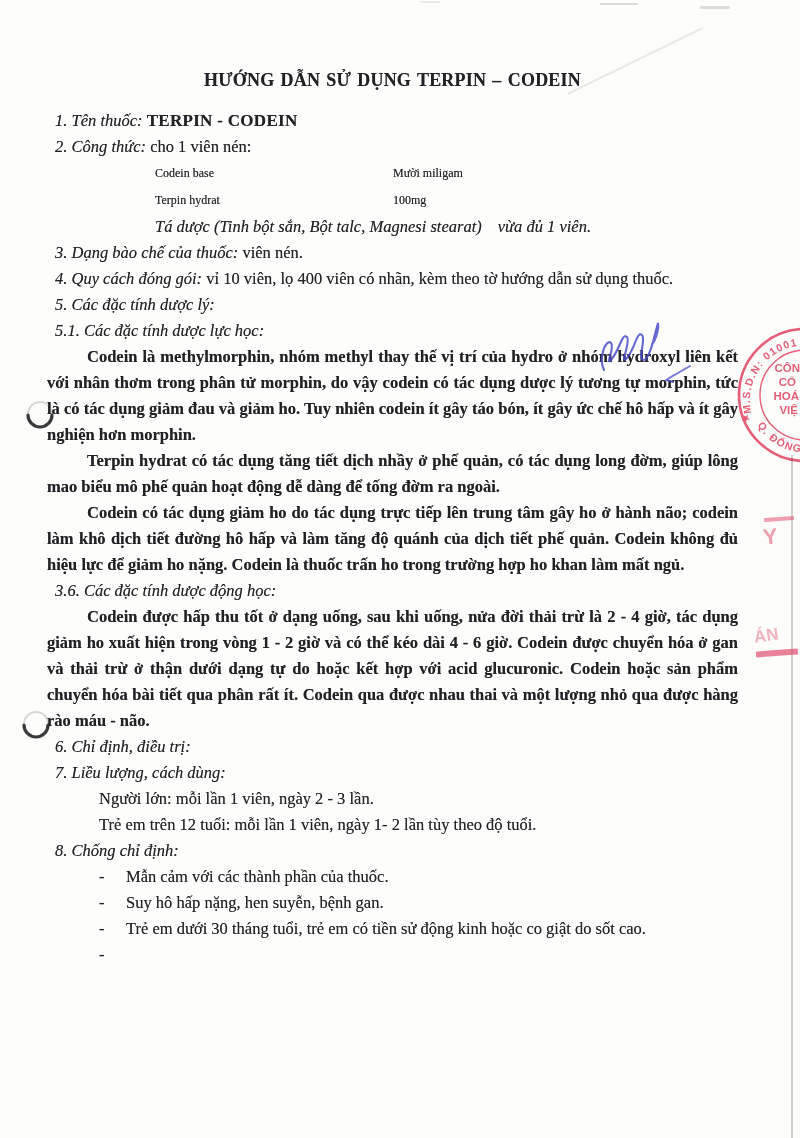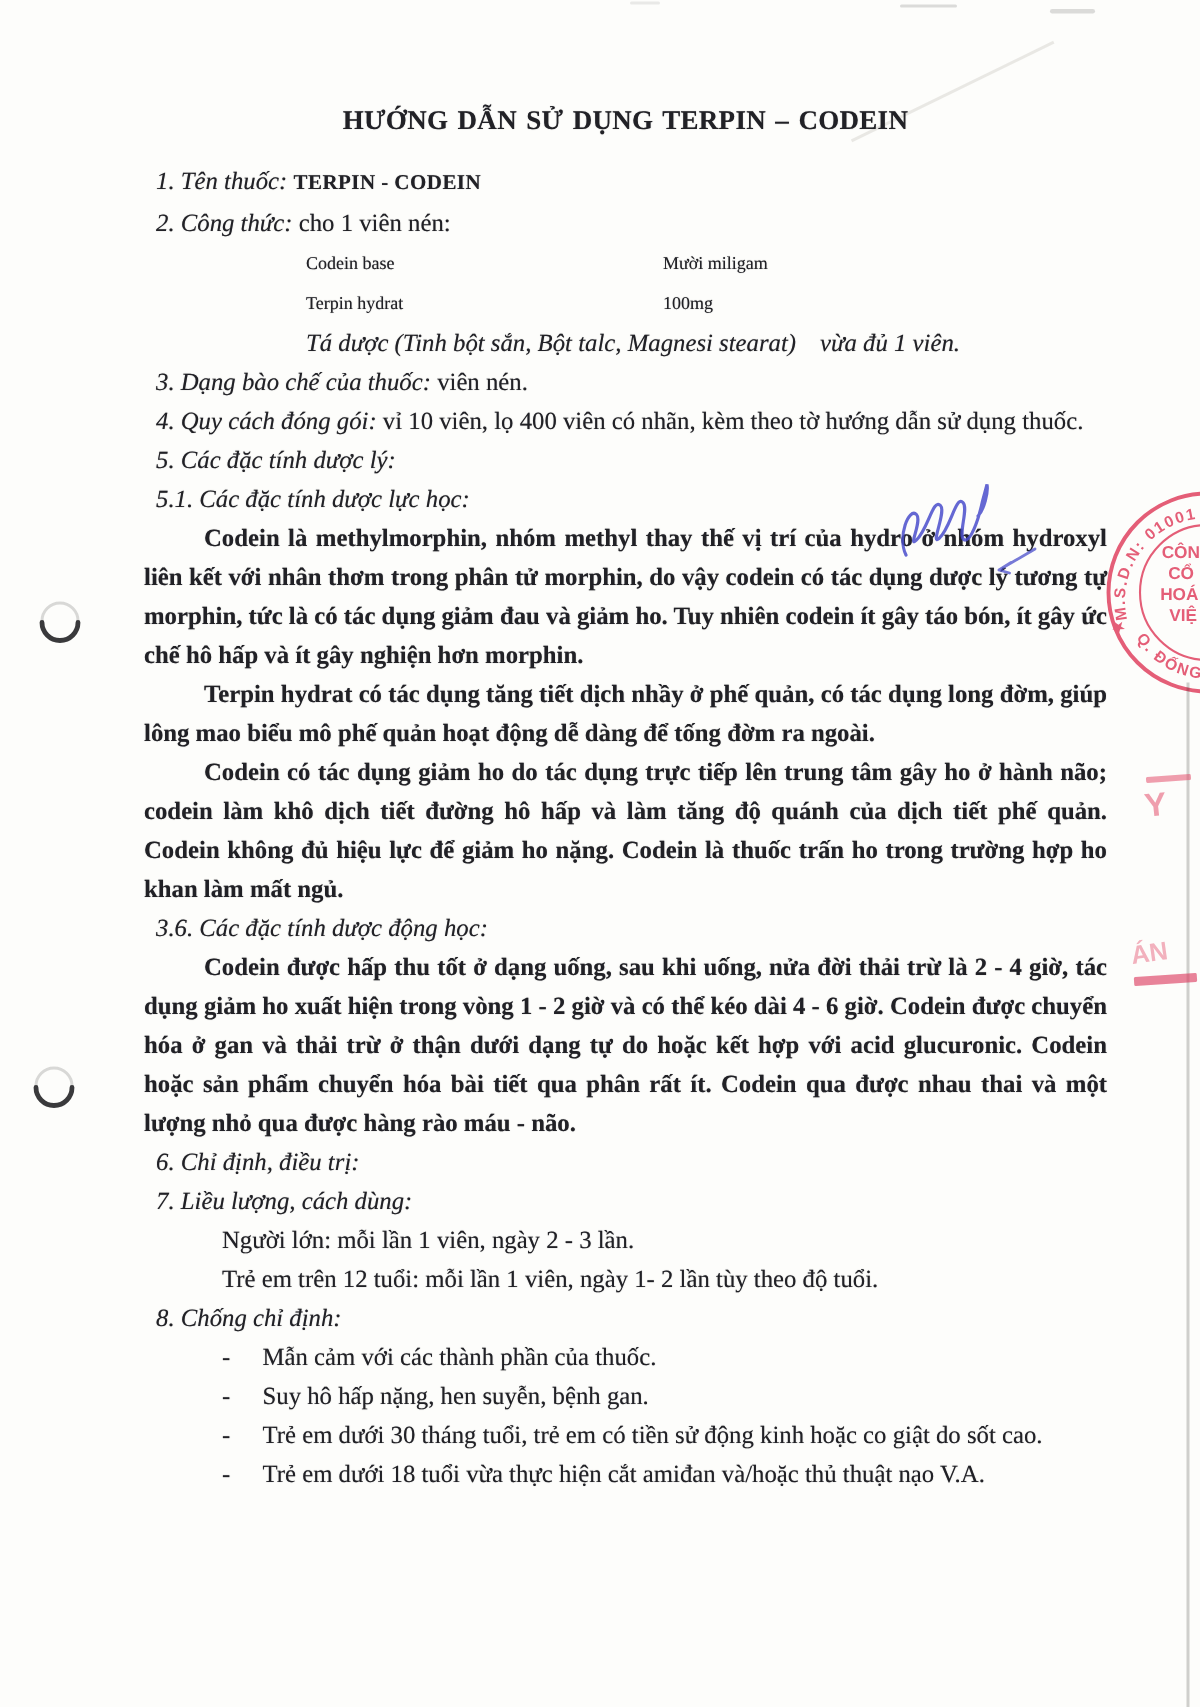--- a/index.html
+++ b/index.html
@@ -4,30 +4,30 @@
 <style>
   html,body{margin:0;padding:0;background:#ffffff;}
   .page{
     position:relative;width:800px;height:1138px;overflow:hidden;
     background:#fdfdfb;
     font-family:"Liberation Serif","DejaVu Serif",serif;
     color:#212126;
   }
   .content{
     position:absolute;inset:0;
-    padding:70px 62px 0 96px;box-sizing:border-box;
+    padding:70px 62px 0 47px;box-sizing:border-box;
     text-shadow:0 0 .6px rgba(25,25,30,.5);
   }
   .title{
     font-size:18px;font-weight:bold;text-align:center;
     margin:0 0 17px 0;letter-spacing:.2px;word-spacing:1.5px;
   }
   .item{font-size:16.5px;line-height:26px;margin:0;text-indent:8px;white-space:nowrap;}
   .lbl{font-style:italic;}
-  .drugname{font-weight:bold;font-size:14px;letter-spacing:.3px;}
+  .drugname{font-weight:bold;font-size:17px;letter-spacing:.3px;}
   .item-flow{margin:0;font-size:16.5px;line-height:26px;text-align:justify;text-indent:8px;}
   .para{margin:0;font-size:16.5px;line-height:26px;text-align:justify;text-indent:40px;font-weight:bold;}
   .comp-row{display:flex;margin-left:108px;font-size:12px;line-height:27px;}
   .comp-row .n{width:238px;}
   .exc{margin-left:108px;font-size:16.5px;line-height:26px;white-space:nowrap;font-style:italic;}
   .exc .tail{margin-left:16px;}
   .indent{margin-left:52px;font-size:16.5px;line-height:26px;white-space:nowrap;}
   .brow{display:flex;margin-left:52px;font-size:16.5px;line-height:26px;}
   .brow .dash{width:27px;}
   
@@ -110,21 +110,20 @@
     <div class="brow">
         <span class="dash">-</span>
         <span>Suy hô hấp nặng, hen suyễn, bệnh gan.</span>
       </div>
     <div class="brow">
         <span class="dash">-</span>
         <span>Trẻ em dưới 30 tháng tuổi, trẻ em có tiền sử động kinh hoặc co giật do sốt cao.</span>
       </div>
     <div class="brow">
         <span class="dash">-</span>
-        <span>Trẻ em dưới 18 tuổi vừa thực hiện cắt amiđan và/hoặc thủ thuật nạo V.A.</span>
       </div>
   </div>
 
   <svg class="sig" width="120" height="85" viewBox="0 0 120 85">
     <path d="M18,60 C12,48 20,28 25,33 C29,37 19,56 25,50 C33,42 36,22 41,27 C45,31 34,54 40,49 C48,42 51,20 56,25 C60,29 52,48 57,50 C61,51 66,38 69,24 L72,13 C73,18 70,30 66,34" fill="none" stroke="#4a4ecb" stroke-width="2.1" stroke-linecap="round" opacity="0.85"></path>
     <path d="M104,56 L80,70 M80,70 L88,65 M80,70 L87,72" fill="none" stroke="#4a4ecb" stroke-width="1.9" stroke-linecap="round" opacity="0.75"></path>
   </svg>
 
   <svg class="seal" width="150" height="150" viewBox="0 0 150 150">
     <circle cx="75" cy="75" r="66" fill="none" stroke="#e4516e" stroke-width="2.6"></circle>

